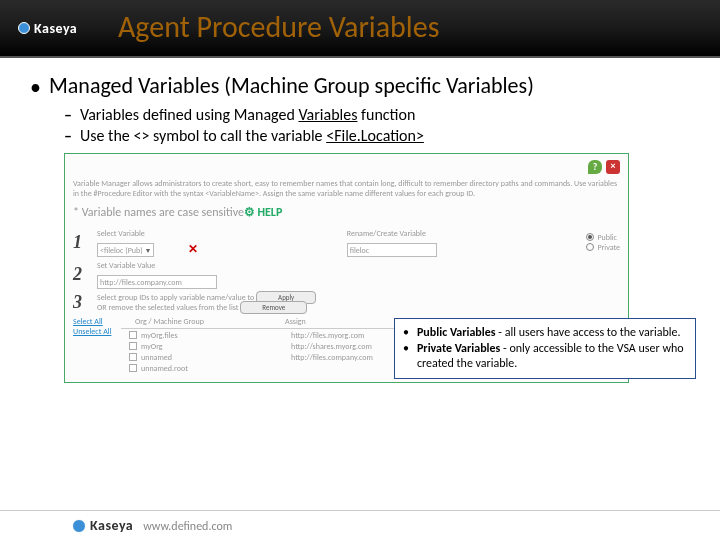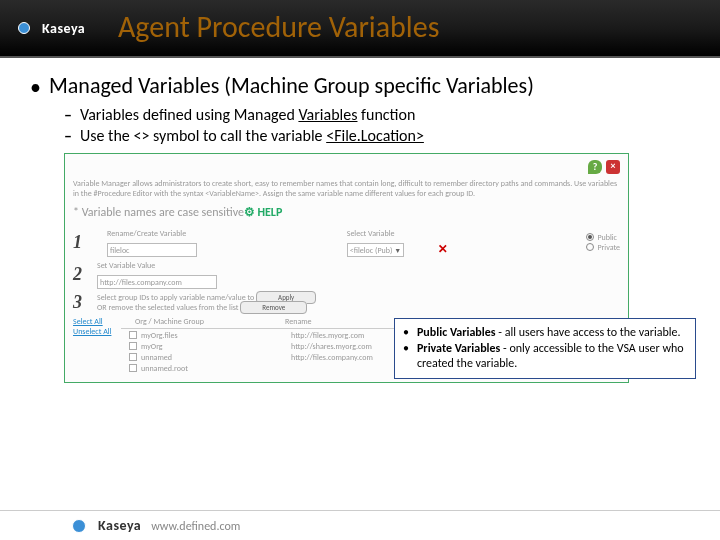--- a/index.html
+++ b/index.html
@@ -1,18 +1,18 @@
 <!DOCTYPE html>
 <html><head>
 <meta charset="utf-8">
 <style>
   * { box-sizing: border-box; margin: 0; padding: 0; }
   body { width: 720px; height: 540px; font-family: Calibri, Arial, sans-serif; background: #fff; color: #000; position: relative; }
   .header { background: linear-gradient(to bottom, #2a2a2a 0%, #1a1a1a 50%, #000 100%); height: 58px; display: flex; align-items: center; padding: 0 18px; border-bottom: 2px solid #555; }
-  .logo { display: flex; align-items: center; gap: 12px; }
+  .logo { display: flex; align-items: center; gap: 4px; }
   .logo-dot { width: 12px; height: 12px; background: #3b8fd6; border-radius: 50%; border: 1px solid #fff; }
   .logo-text { color: #fff; font-weight: bold; font-size: 14px; letter-spacing: 0.5px; }
   .title-overlay { position: absolute; top: 8px; left: 118px; font-size: 30px; color: #a16207; }
   .content { padding: 14px 30px 0 30px; }
   .bullet { display: flex; gap: 8px; font-size: 22px; margin-bottom: 4px; }
   .bullet-dot { margin-top: 2px; }
   .sub { padding-left: 34px; }
   .sub-bullet { display: flex; gap: 8px; font-size: 16px; margin-top: 2px; }
   .dash { font-weight: bold; }
   .screenshot-frame { margin: 8px 0 0 34px; width: 565px; border: 1px solid #4a6; background: #fcfcfc; position: relative; padding: 6px 8px 8px 8px; }
@@ -83,28 +83,28 @@
     </div>
     <div class="intro-text">Variable Manager allows administrators to create short, easy to remember names that contain long, difficult to remember directory paths and commands. Use variables in the #Procedure Editor with the syntax &lt;VariableName&gt;. Assign the same variable name different values for each group ID.</div>
     <div class="note-row">
       <span></span>
       <span>* Variable names are case sensitive</span>
       <span class="help-link">⚙ <span>HELP</span></span>
     </div>
 
     <div class="form-row">
       <span class="step-num">1</span>
-      <div class="form-block" style="margin-left:10px">
-        <div class="form-label">Rename/Create Variable</div>
-        <span class="form-input" style="display:inline-block;width:90px">fileloc</span>
-      </div>
       <div class="form-block">
         <div class="form-label">Select Variable</div>
         <span class="form-input"><span>&lt;fileloc (Pub)</span> <span class="drop-caret">▼</span></span>
         <span style="margin-left:30px" class="red-x">✕</span>
+      </div>
+      <div class="form-block" style="margin-left:10px">
+        <div class="form-label">Rename/Create Variable</div>
+        <span class="form-input" style="display:inline-block;width:90px">fileloc</span>
       </div>
       <div class="radio-col">
         <div class="radio-item">
             <span class="radio checked"></span>
             <span>Public</span>
           </div>
         <div class="radio-item">
             <span class="radio"></span>
             <span>Private</span>
           </div>
@@ -133,21 +133,21 @@
 
     <div style="display:flex;gap:8px;align-items:flex-start">
       <div class="select-col select-links">
         <div>Select All</div>
         <div>Unselect All</div>
       </div>
       <div style="flex:1">
         <div style="display:flex;font-size:8px;color:#999">
           <span style="width:14px"></span>
           <span class="t-org">Org / Machine Group</span>
-          <span>Rename</span>
+          <span>Assign</span>
         </div>
         <div style="border-top:1px solid #ccc;margin-top:2px">
           <div class="table-row">
               <span class="cb"></span>
               <span class="t-org">myOrg.files</span>
               <span>http://files.myorg.com</span>
             </div>
           <div class="table-row">
               <span class="cb"></span>
               <span class="t-org">myOrg</span>

